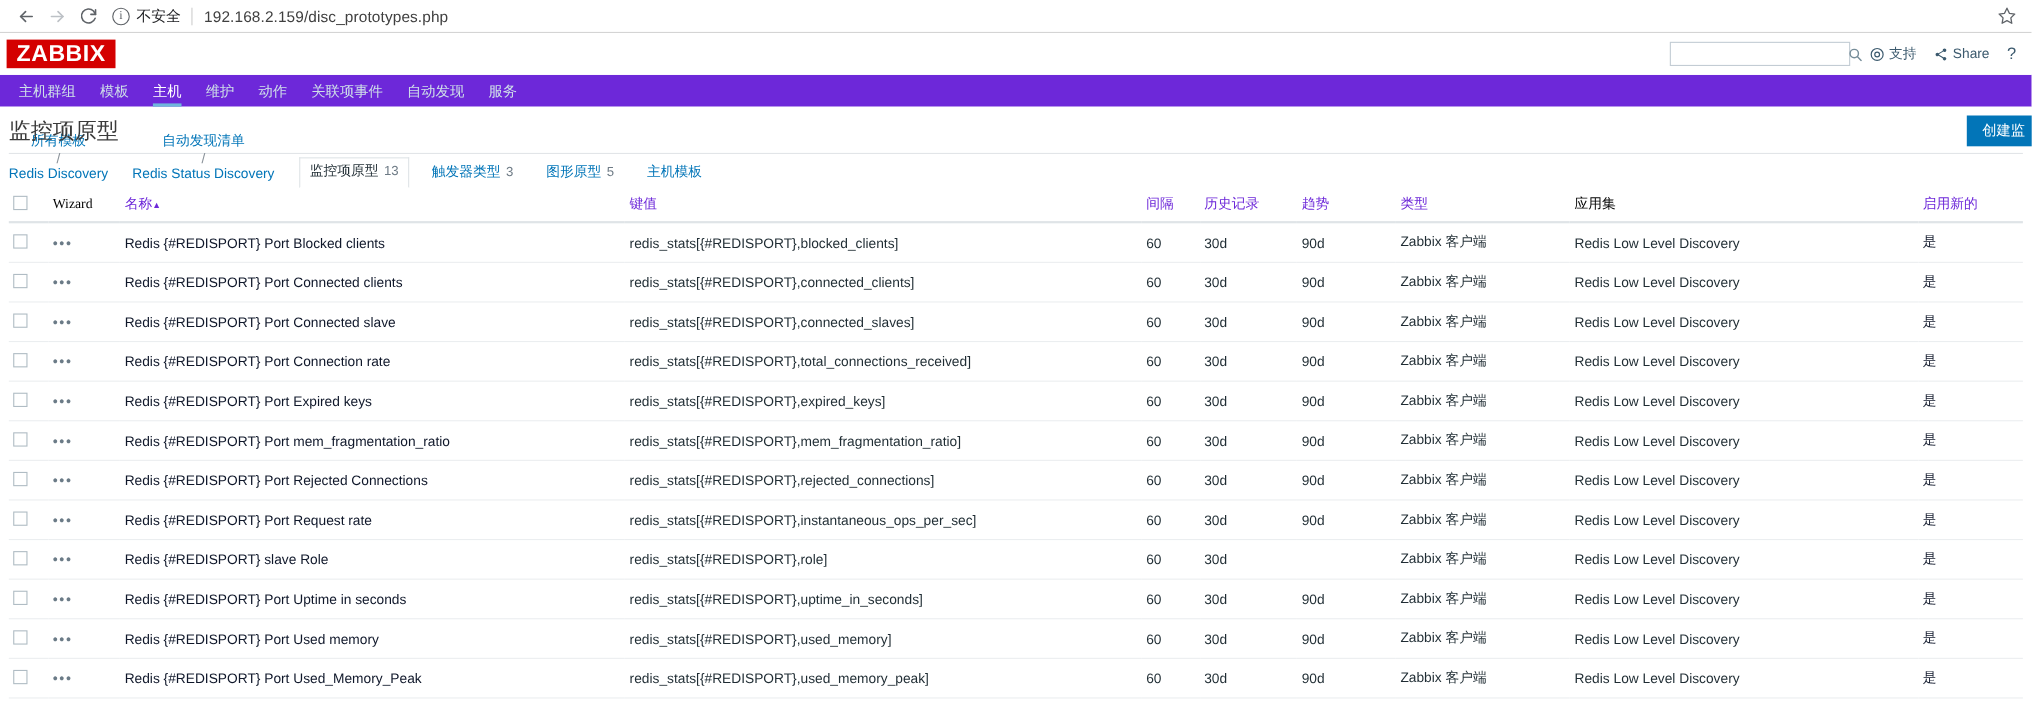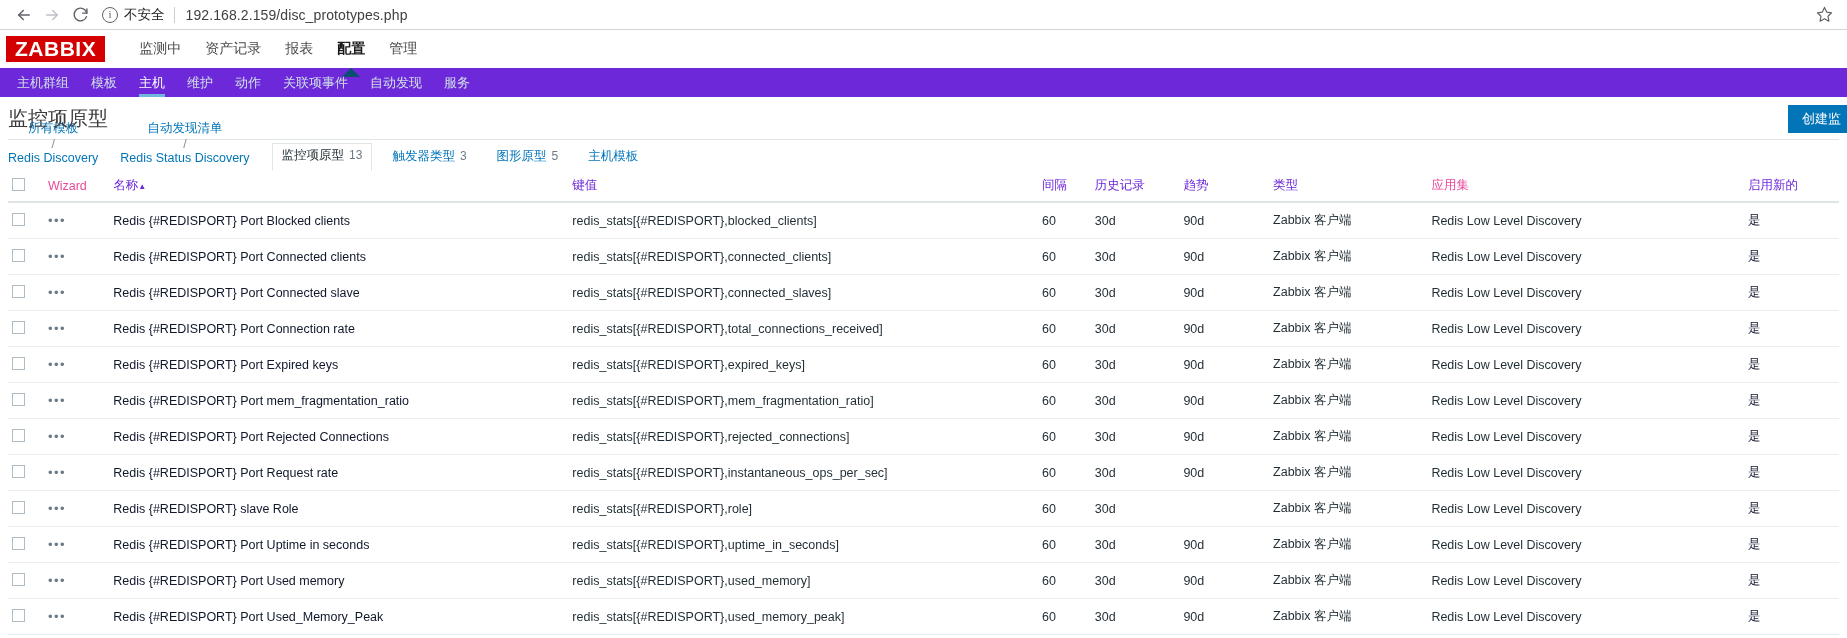--- a/index.html
+++ b/index.html
@@ -218,21 +218,21 @@
   table.items { width: 100%; border-collapse: collapse; table-layout: fixed; }
   table.items th {
     font-size: 12.5px;
     color: #6d28d9;
     font-weight: normal;
     text-align: left;
     padding: 7px 4px 7px 4px;
     border-bottom: 2px solid #dfe4e7;
     white-space: nowrap;
   }
-  table.items th.muted { color: #ec4899; }
+  table.items th.muted { color: #000000; font-family: Liberation Serif, serif; }
   table.items td {
     font-size: 12.5px;
     color: #1f2c33;
     padding: 9px 4px;
     border-bottom: 1px solid #ebeef0;
     white-space: nowrap;
     overflow: hidden;
   }
   td.lnk a, .lnk { color: #0f172a; text-decoration: none; }
   .chk {
@@ -283,26 +283,44 @@
   </div>
   <div class="star-btn">
     <svg width="17" height="17" viewBox="0 0 24 24" fill="none" stroke="currentColor" stroke-width="1.7" stroke-linecap="round" stroke-linejoin="round">
         <polygon points="12 2 15.1 8.6 22 9.6 17 14.5 18.2 21.4 12 18.1 5.8 21.4 7 14.5 2 9.6 8.9 8.6 12 2"></polygon>
       </svg>
   </div>
 </div>
 
 <div class="zbx-header">
   <div class="zbx-logo">ZABBIX</div>
-  <div class="top-nav">
-    <div class="top-nav-item">监测中</div>
-    <div class="top-nav-item">资产记录</div>
-    <div class="top-nav-item">报表</div>
-    <div class="top-nav-item active">配置</div>
-    <div class="top-nav-item">管理</div>
+  <div class="header-right">
+    <div class="search-wrap">
+      <input type="text" placeholder="" style="">
+      <span class="search-ico">
+        <svg width="13" height="13" viewBox="0 0 24 24" fill="none" stroke="currentColor" stroke-width="2.4" stroke-linecap="round">
+            <circle cx="10.5" cy="10.5" r="7"></circle>
+            <line x1="16" y1="16" x2="22" y2="22"></line>
+          </svg>
+      </span>
+    </div>
+    <div class="hdr-link">
+      <svg width="13" height="13" viewBox="0 0 24 24" fill="none" stroke="currentColor" stroke-width="2">
+          <circle cx="12" cy="12" r="10"></circle>
+          <circle cx="12" cy="12" r="4"></circle>
+        </svg>
+      <span>支持</span>
+    </div>
+    <div class="hdr-link">
+      <svg width="13" height="13" viewBox="0 0 24 24" fill="currentColor">
+          <path d="M18 16.1c-.8 0-1.5.3-2 .8l-7.1-4.2c.1-.2.1-.5.1-.7s0-.5-.1-.7L16 7.1c.6.5 1.3.8 2 .8 1.7 0 3-1.3 3-3s-1.3-3-3-3-3 1.3-3 3c0 .2 0 .5.1.7L8 9.8c-.5-.5-1.2-.8-2-.8-1.7 0-3 1.3-3 3s1.3 3 3 3c.8 0 1.5-.3 2-.8l7.1 4.2c0 .2-.1.4-.1.6 0 1.6 1.3 3 3 3s3-1.3 3-3-1.3-2.9-3-2.9z"></path>
+        </svg>
+      <span>Share</span>
+    </div>
+    <div class="hdr-q">?</div>
   </div>
 </div>
 
 <div class="sub-nav">
   <div class="sub-nav-item">主机群组</div>
   <div class="sub-nav-item">模板</div>
   <div class="sub-nav-item active">主机</div>
   <div class="sub-nav-item">维护</div>
   <div class="sub-nav-item">动作</div>
   <div class="sub-nav-item">关联项事件</div>

